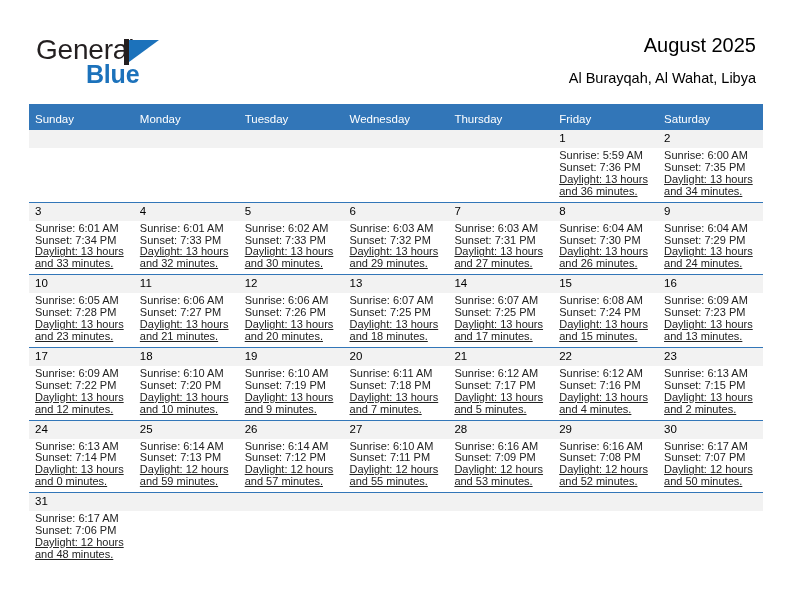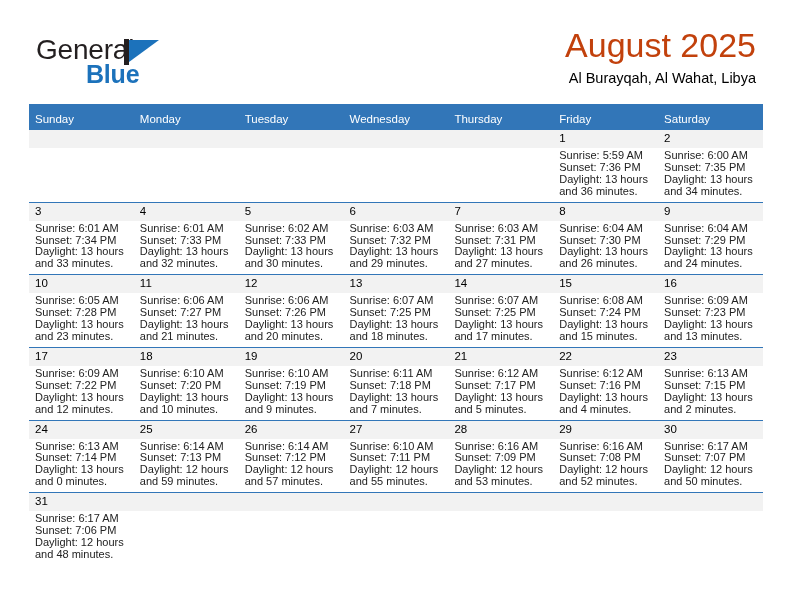--- a/index.html
+++ b/index.html
@@ -68,23 +68,23 @@
     border-left: 30px solid #1c72bb;
     border-bottom: 22px solid transparent;
   }
   .title-block {
     position: absolute;
     right: 36px;
     top: 28px;
     text-align: right;
   }
   .cal-title {
-    font-size: 34px;
+    font-size: 20px;
     line-height: 34px;
-    color: #c2410c;
+    color: #000000;
   }
   .cal-subtitle {
     font-size: 14.5px;
     line-height: 20px;
     margin-top: 6px;
     color: #000;
   }
 
   
   .calendar {
@@ -131,20 +131,21 @@
     padding: 2px 5px 4px 6px;
     font-size: 11px;
     line-height: 11.9px;
     color: #222;
   }
   .cellbody div {
     white-space: nowrap;
   }
   .cellbody .wrap {
     white-space: normal;
+    text-decoration: underline;
   }
   td.blank .cellbody { visibility: hidden; }
 </style>
 </head>
 <body>
 
 <div class="page">
 
   <div class="header">
 

